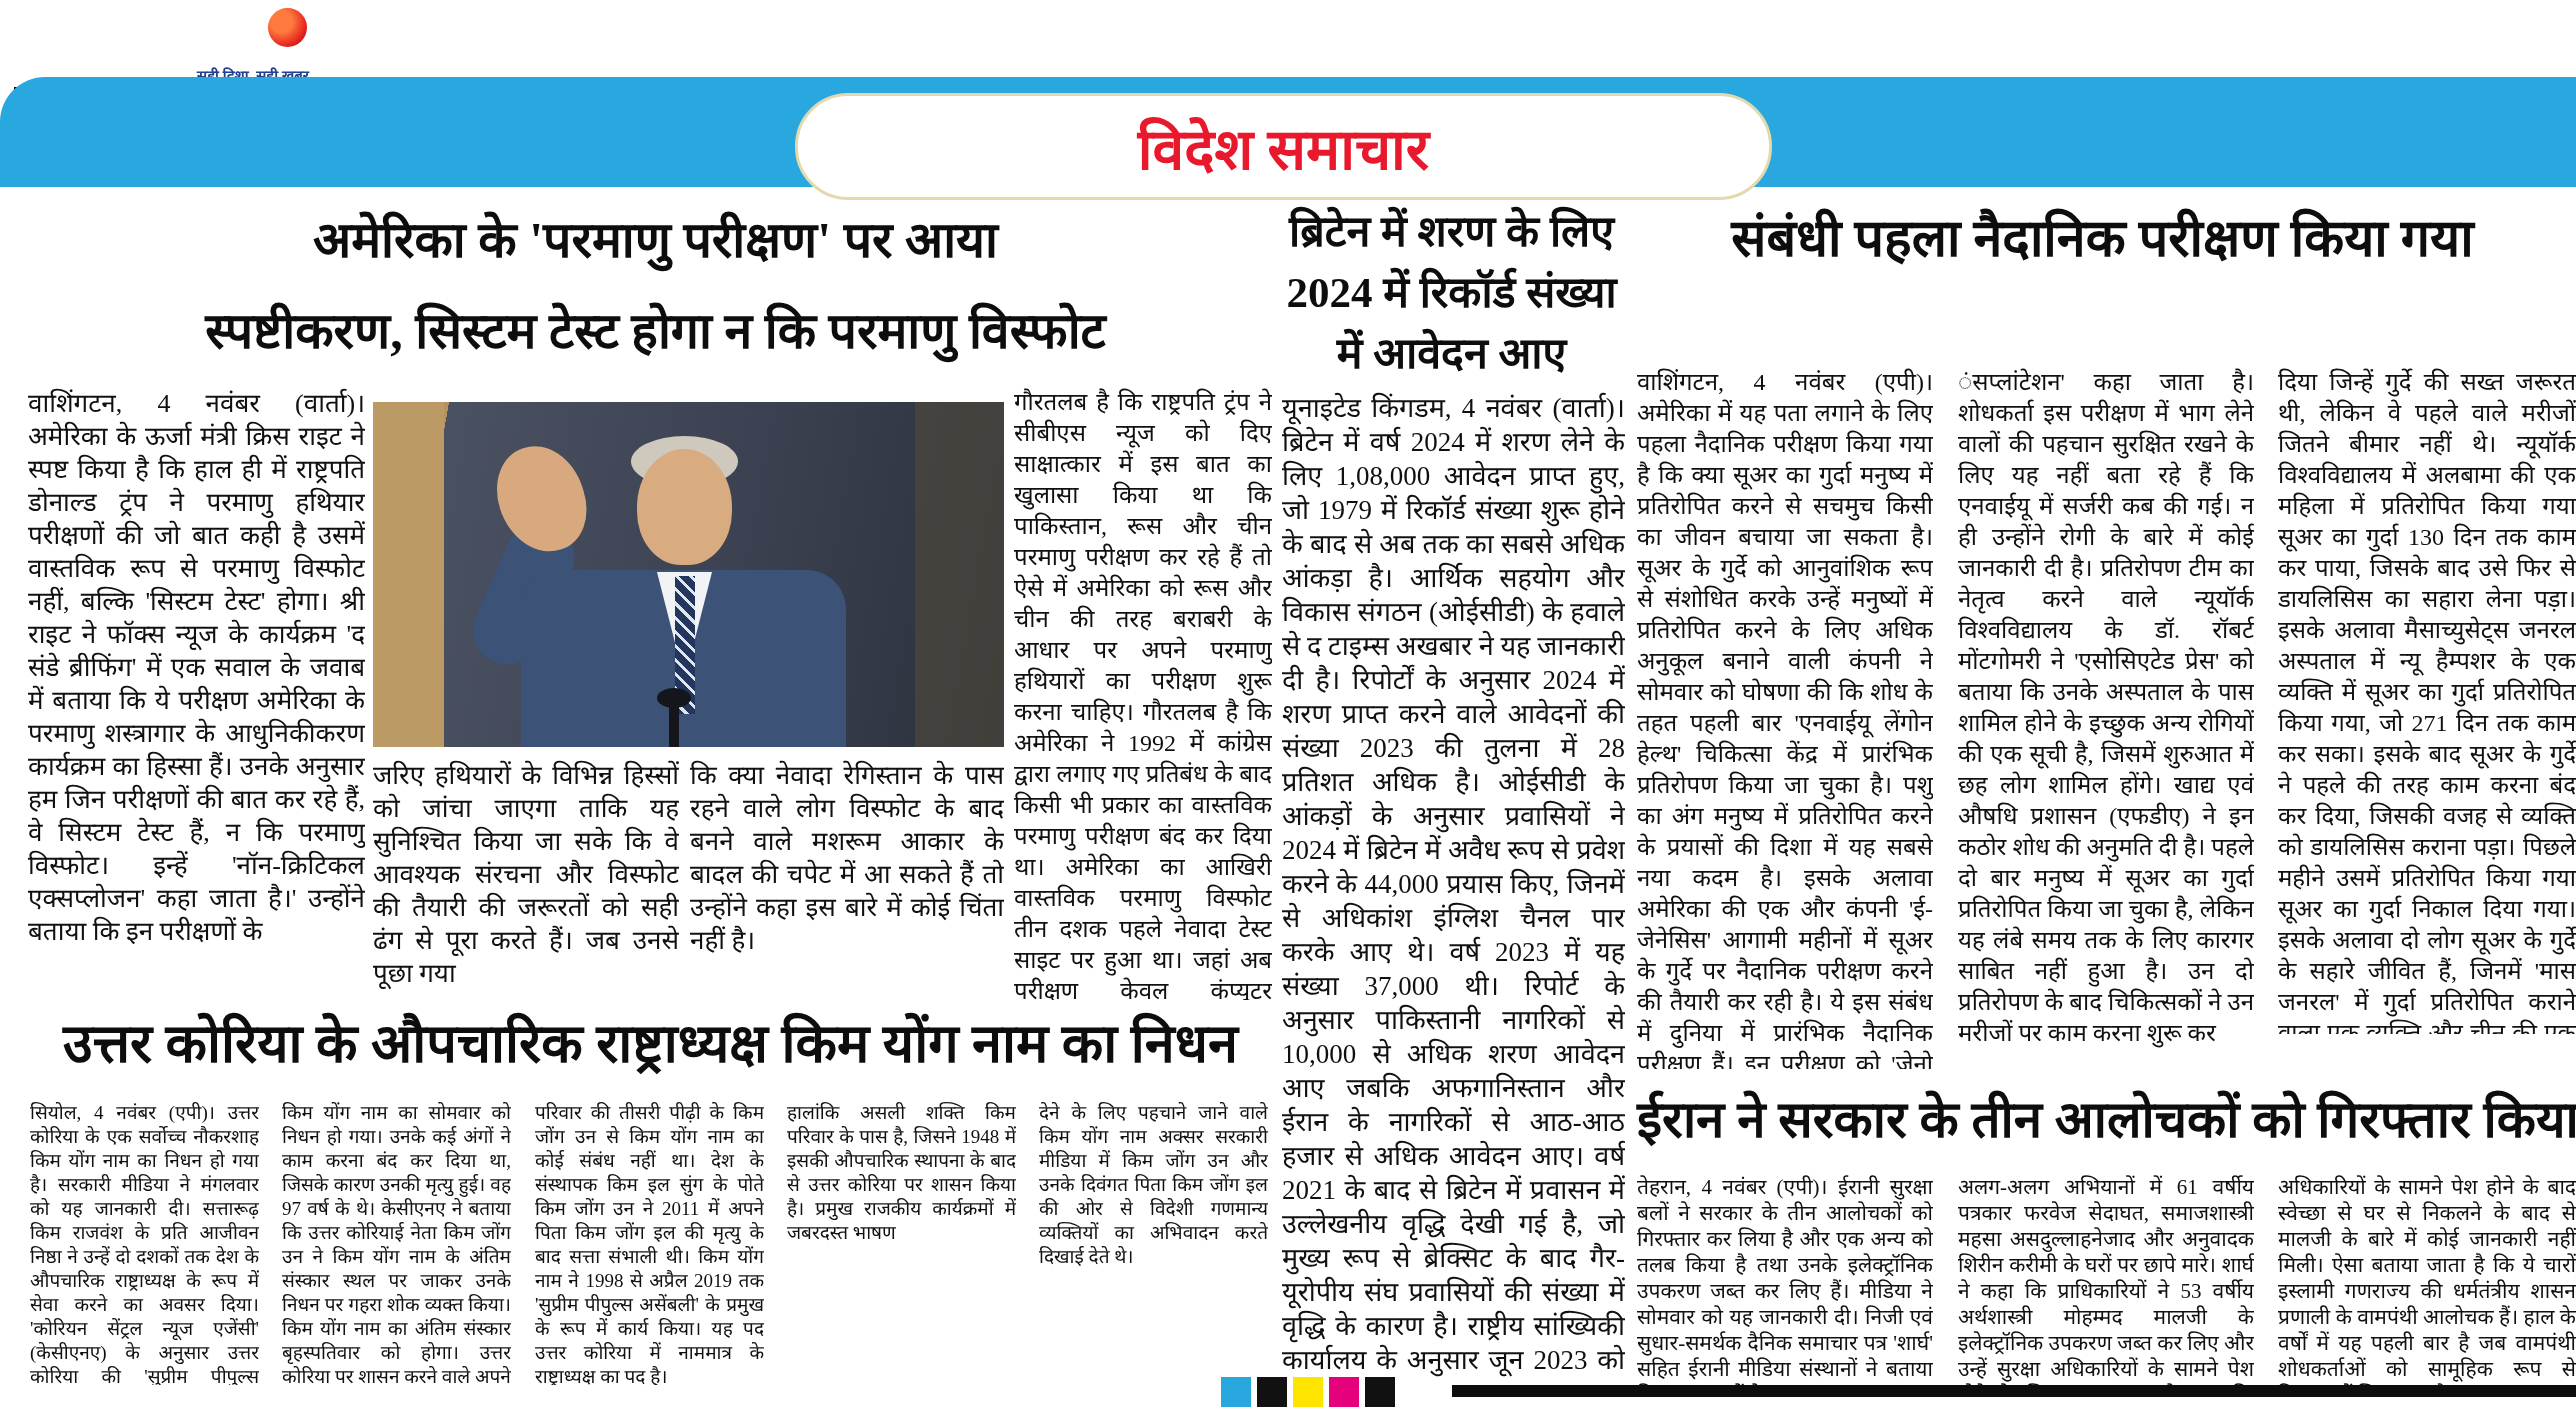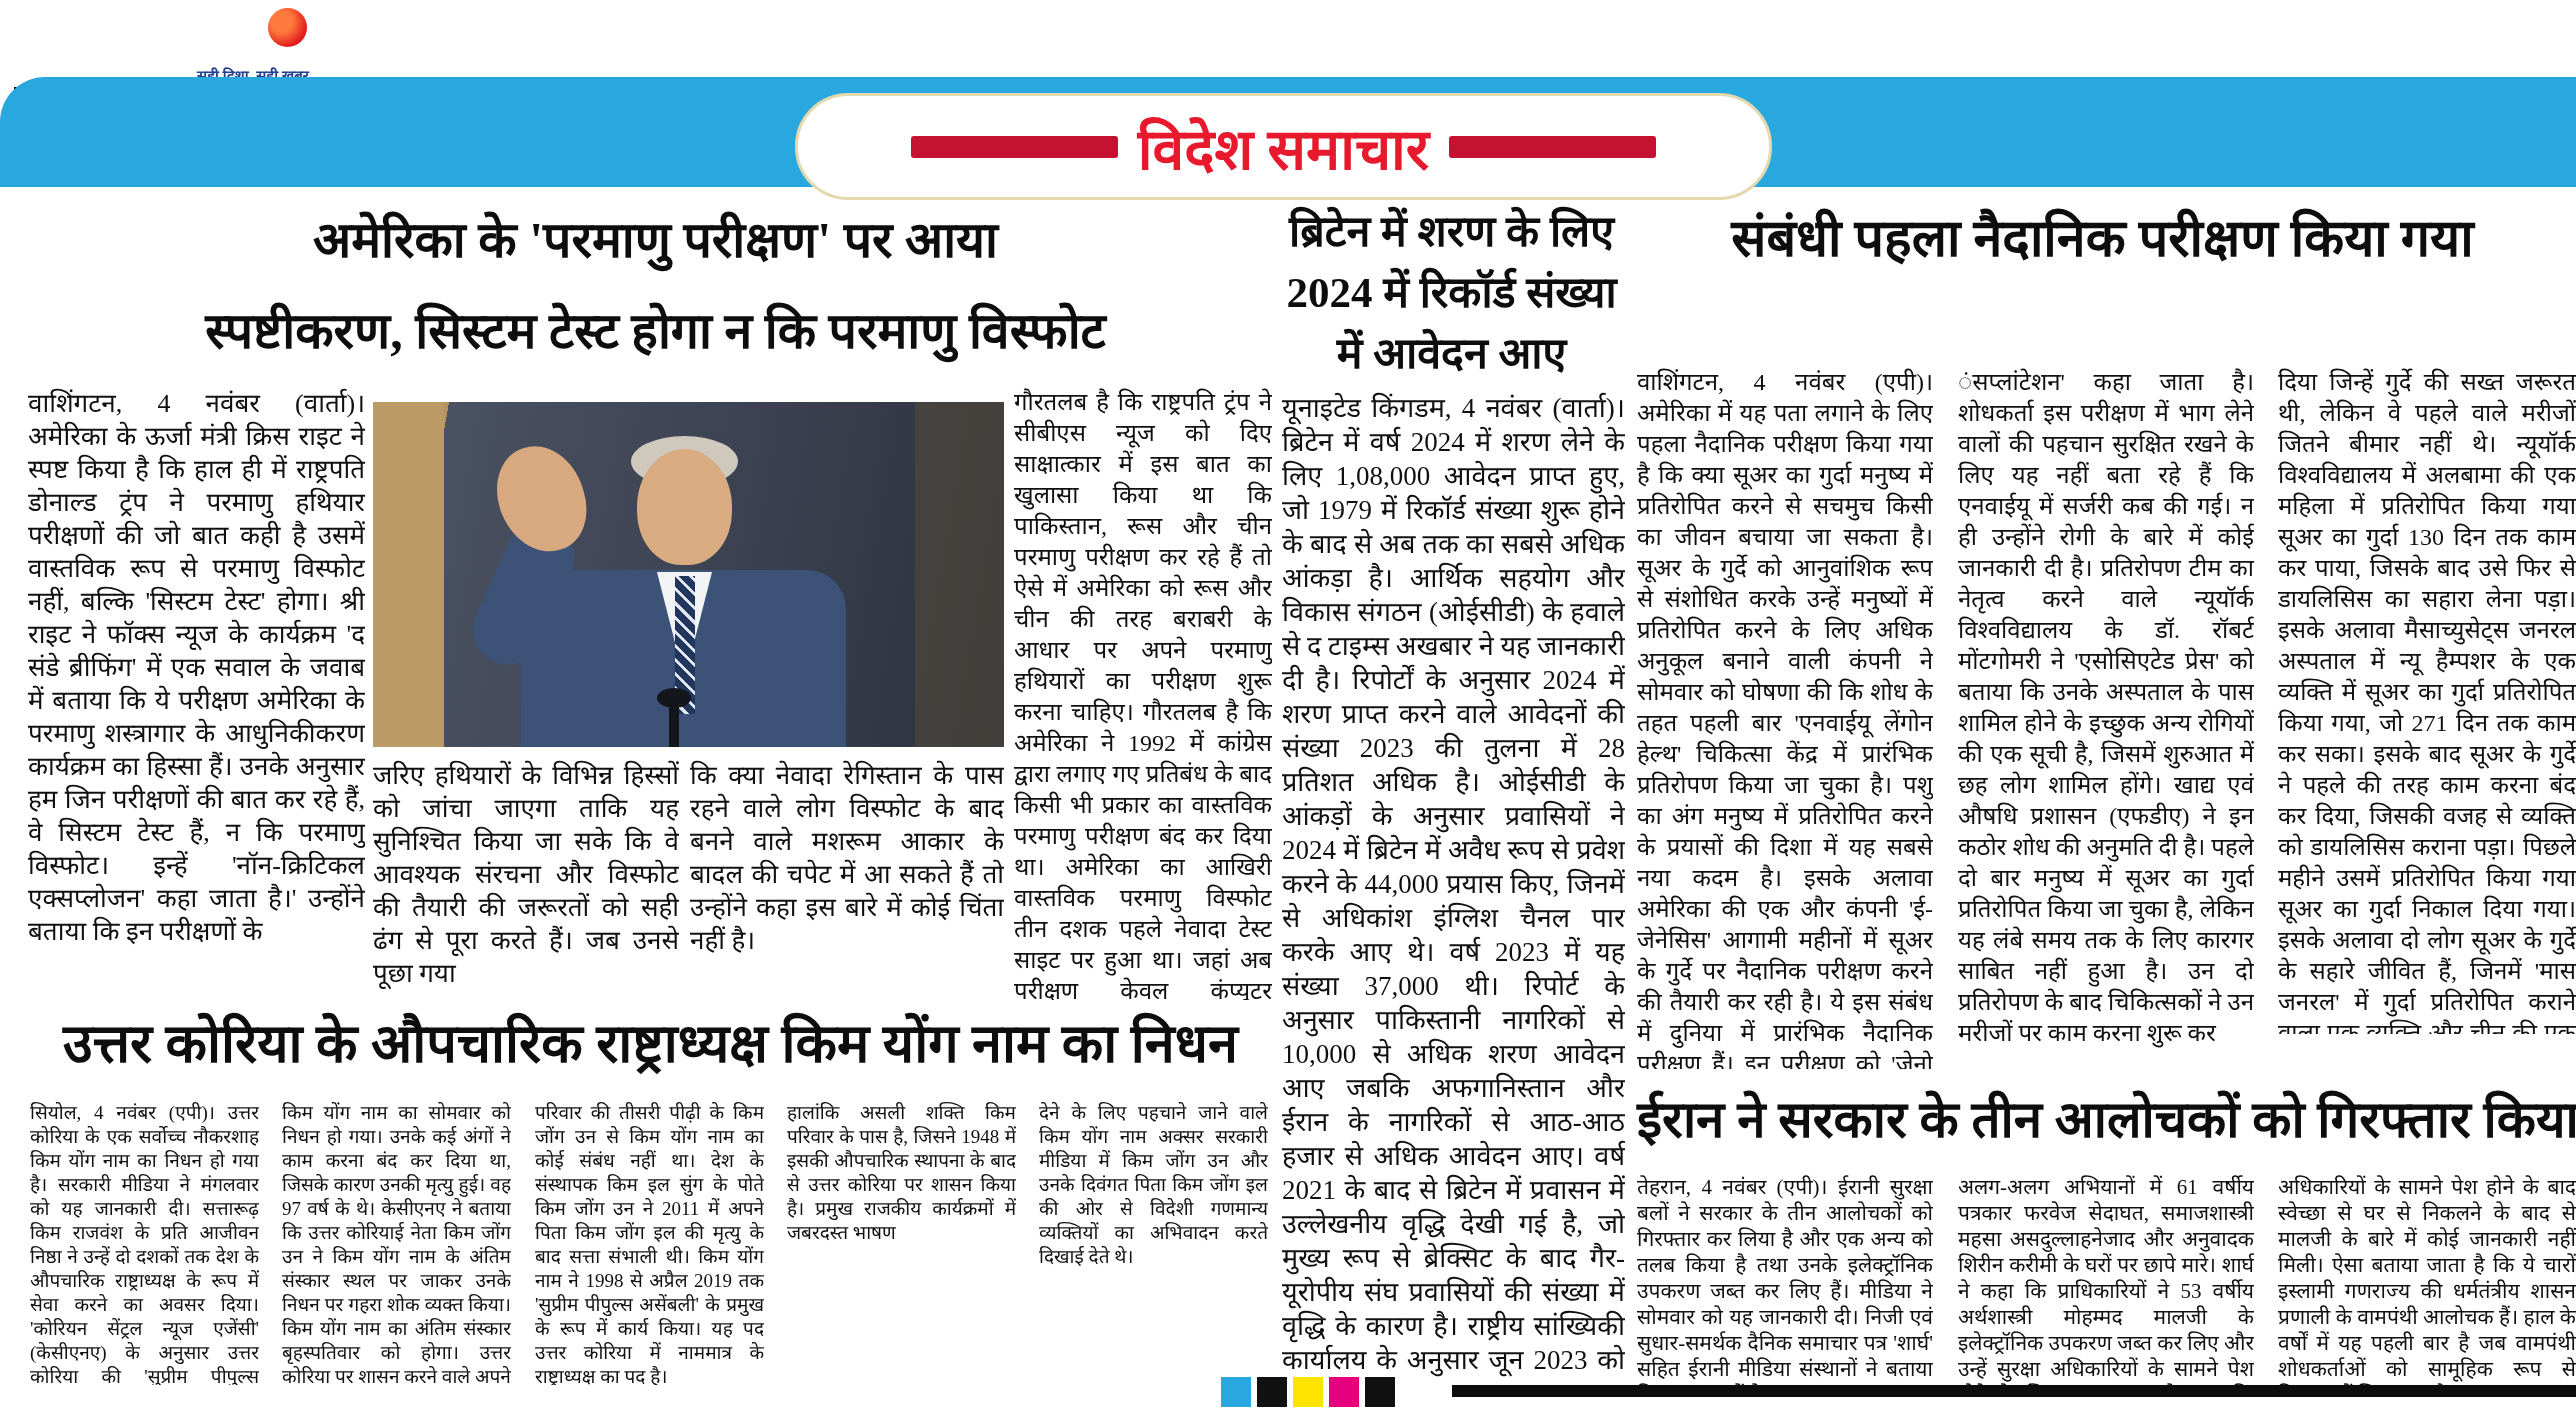--- a/index.html
+++ b/index.html
@@ -13,21 +13,21 @@
              font-family:"Liberation Serif",serif;letter-spacing:1px;}
   .logo-dot{position:absolute;left:254px;top:2px;width:39px;height:39px;border-radius:50%;
             background:radial-gradient(circle at 35% 35%, #ff7a3c 0 30%, #e41e1e 70%, #b80f0f 100%);z-index:1;}
   .tagline{left:197px;top:65px;font-size:15px;font-weight:bold;color:#23418e;text-align:right;}
   .mast-rule{left:14px;top:87px;width:272px;height:9px;background:#0d0d0d;}
   .mast-redbox{left:122px;top:82px;width:59px;height:18px;background:#cc1111;border:1px solid #8d0808;}
 
   
   .band{left:0;top:77px;width:2576px;height:110px;background:#29a8e0;border-top-left-radius:45px;}
   .pill{left:795px;top:93px;width:971px;height:101px;background:#ffffff;border:3px solid #e4d9ae;
-        border-radius:53px;display:flex;align-items:center;justify-content:center;gap:20px;}
+        border-radius:53px;display:flex;align-items:center;justify-content:center;gap:20px;flex-direction:column;}
   .pill-bar{width:207px;height:22px;background:#c41230;border-radius:3px;}
   .pill-title{font-size:57px;font-weight:bold;color:#e8192c;white-space:nowrap;}
 
   
   .hl{font-weight:bold;color:#0d0d0d;text-align:center;}
   .nuclear-hl{left:39px;top:195px;width:1233px;font-size:50px;line-height:91px;}
   .kim-hl{left:30px;top:1002px;width:1241px;font-size:54px;line-height:85px;white-space:nowrap;}
   .brit-hl{left:1278px;top:201px;width:347px;font-size:43px;line-height:61px;}
   .pig-hl{left:1633px;top:199px;width:939px;font-size:52px;line-height:79px;}
   .iran-hl{left:1637px;top:1079px;width:937px;font-size:51px;line-height:83px;white-space:nowrap;}

